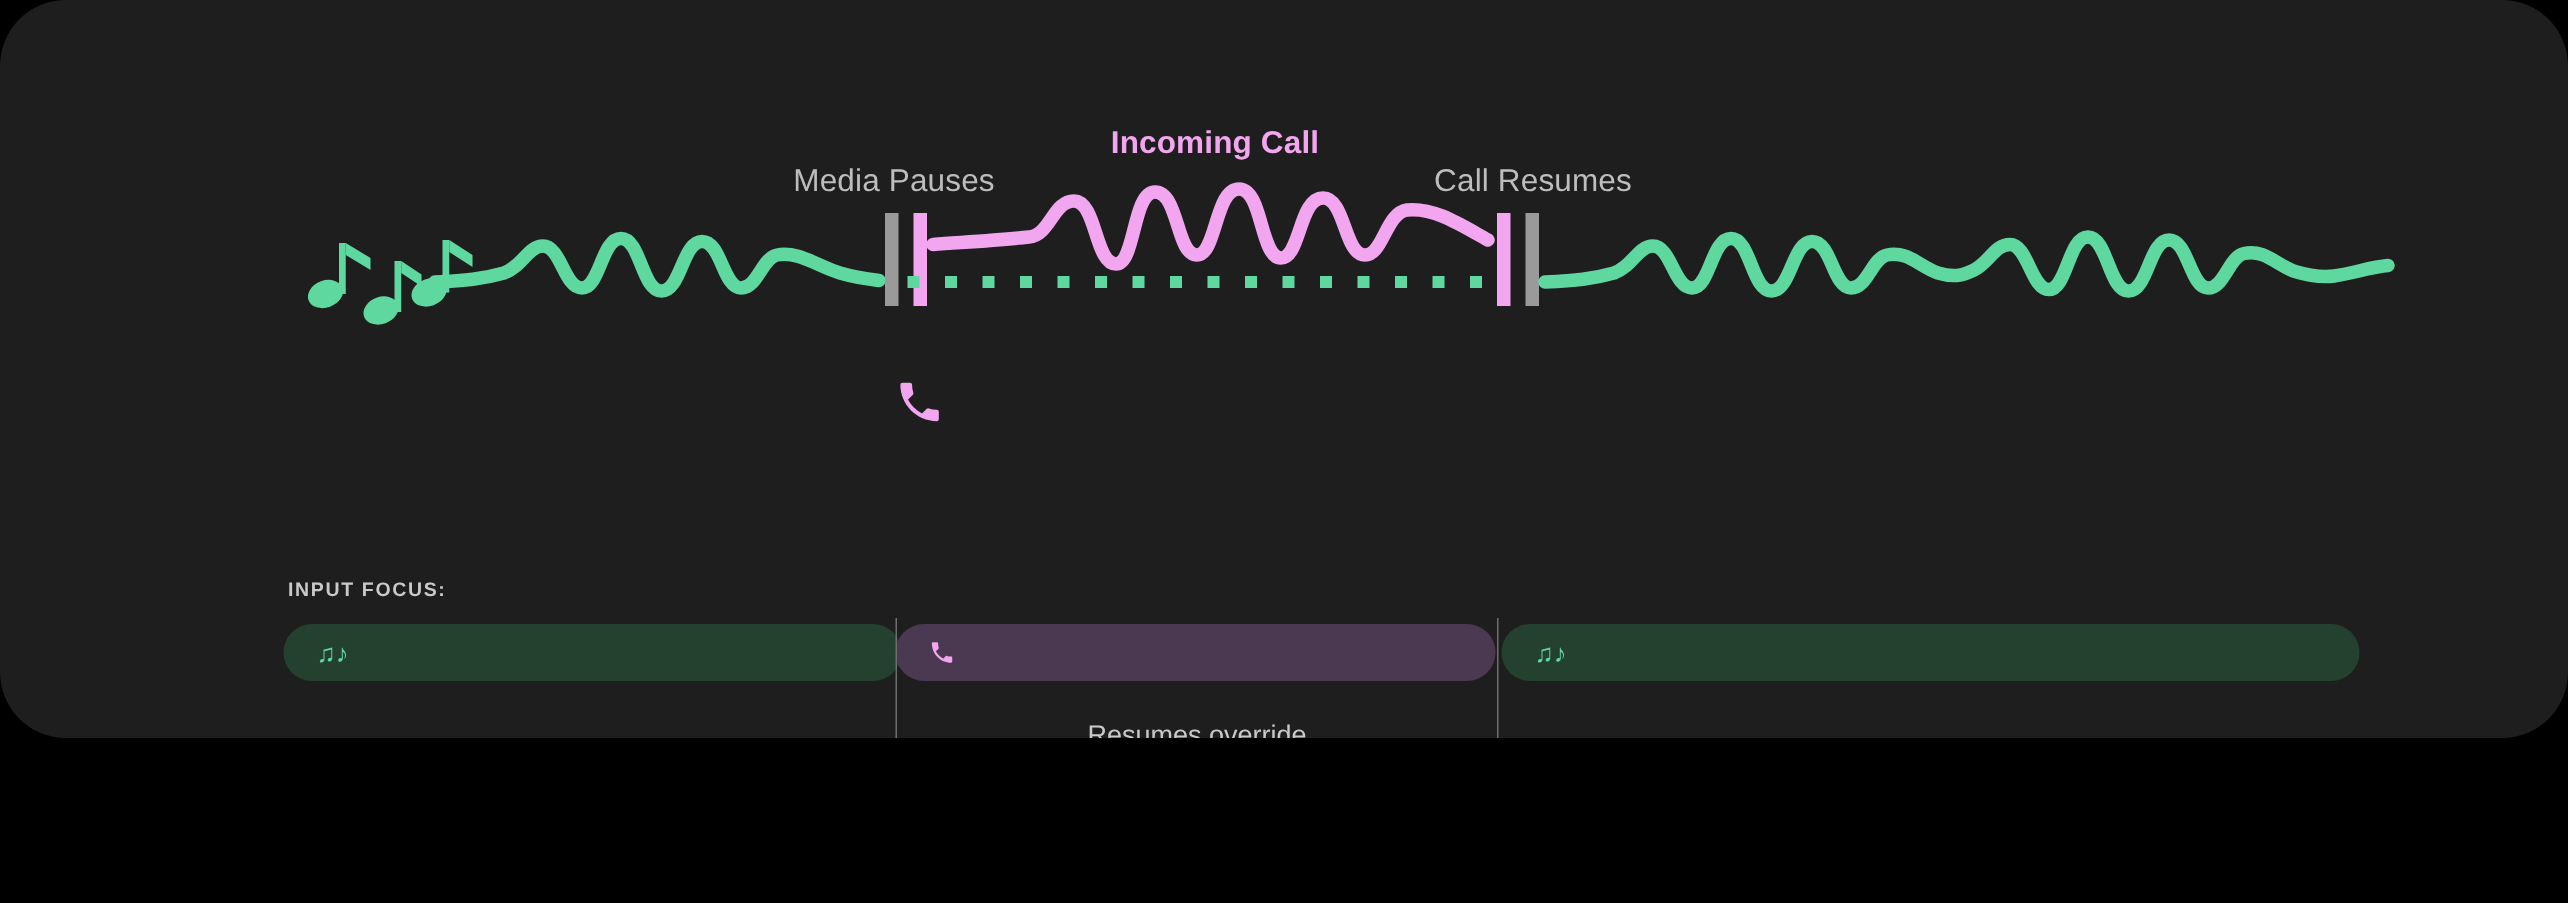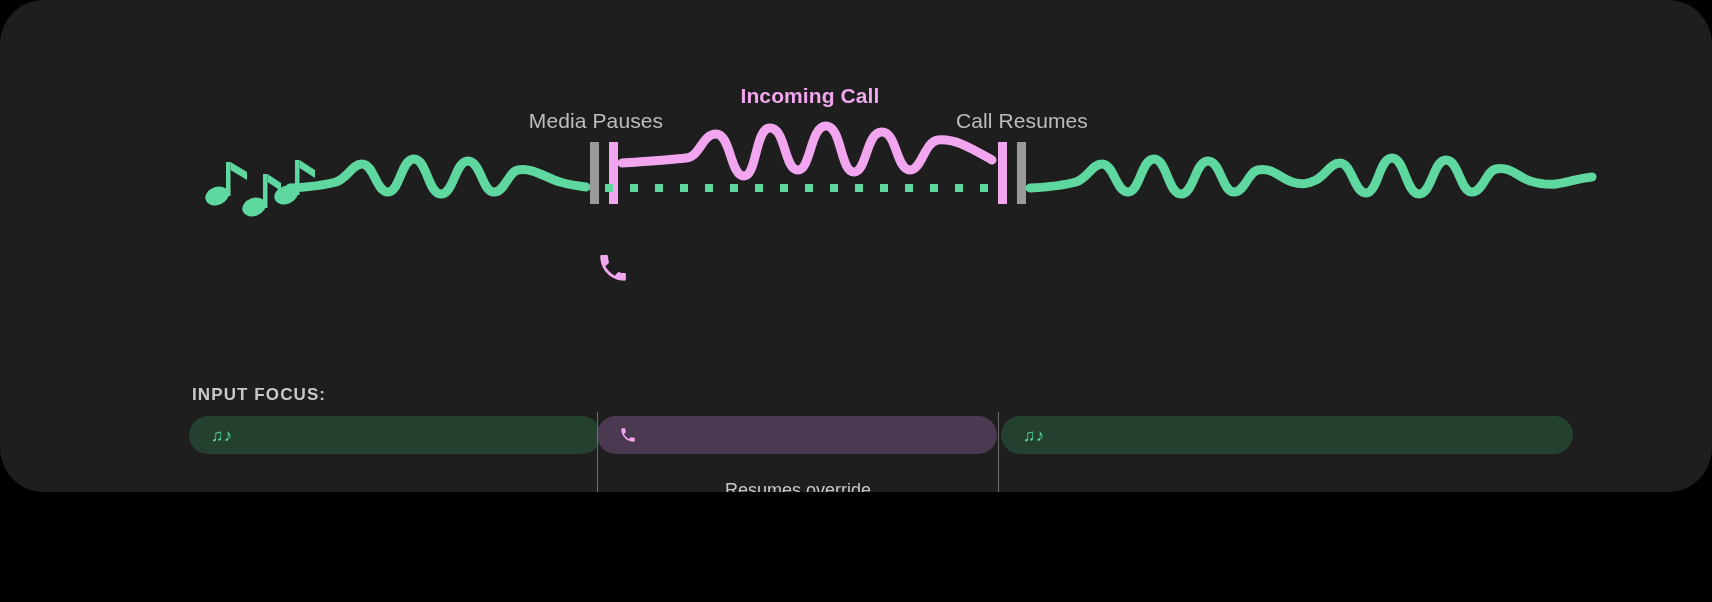--- a/index.html
+++ b/index.html
@@ -52,21 +52,21 @@
     position: absolute;
     left: 0; top: 0;
     width: 1712px; height: 330px;
   }
 
   
   #input-focus-label {
     position: absolute;
     left: 192px; top: 385px;
     color: #c9c9c9;
-    font-size: 17px;
+    font-size: 13px;
     font-weight: 700;
     letter-spacing: 1.1px;
   }
   .focus-bar {
     position: absolute;
     height: 38px;
     top: 416px;
     border-radius: 19px;
     display: flex;
     align-items: center;

